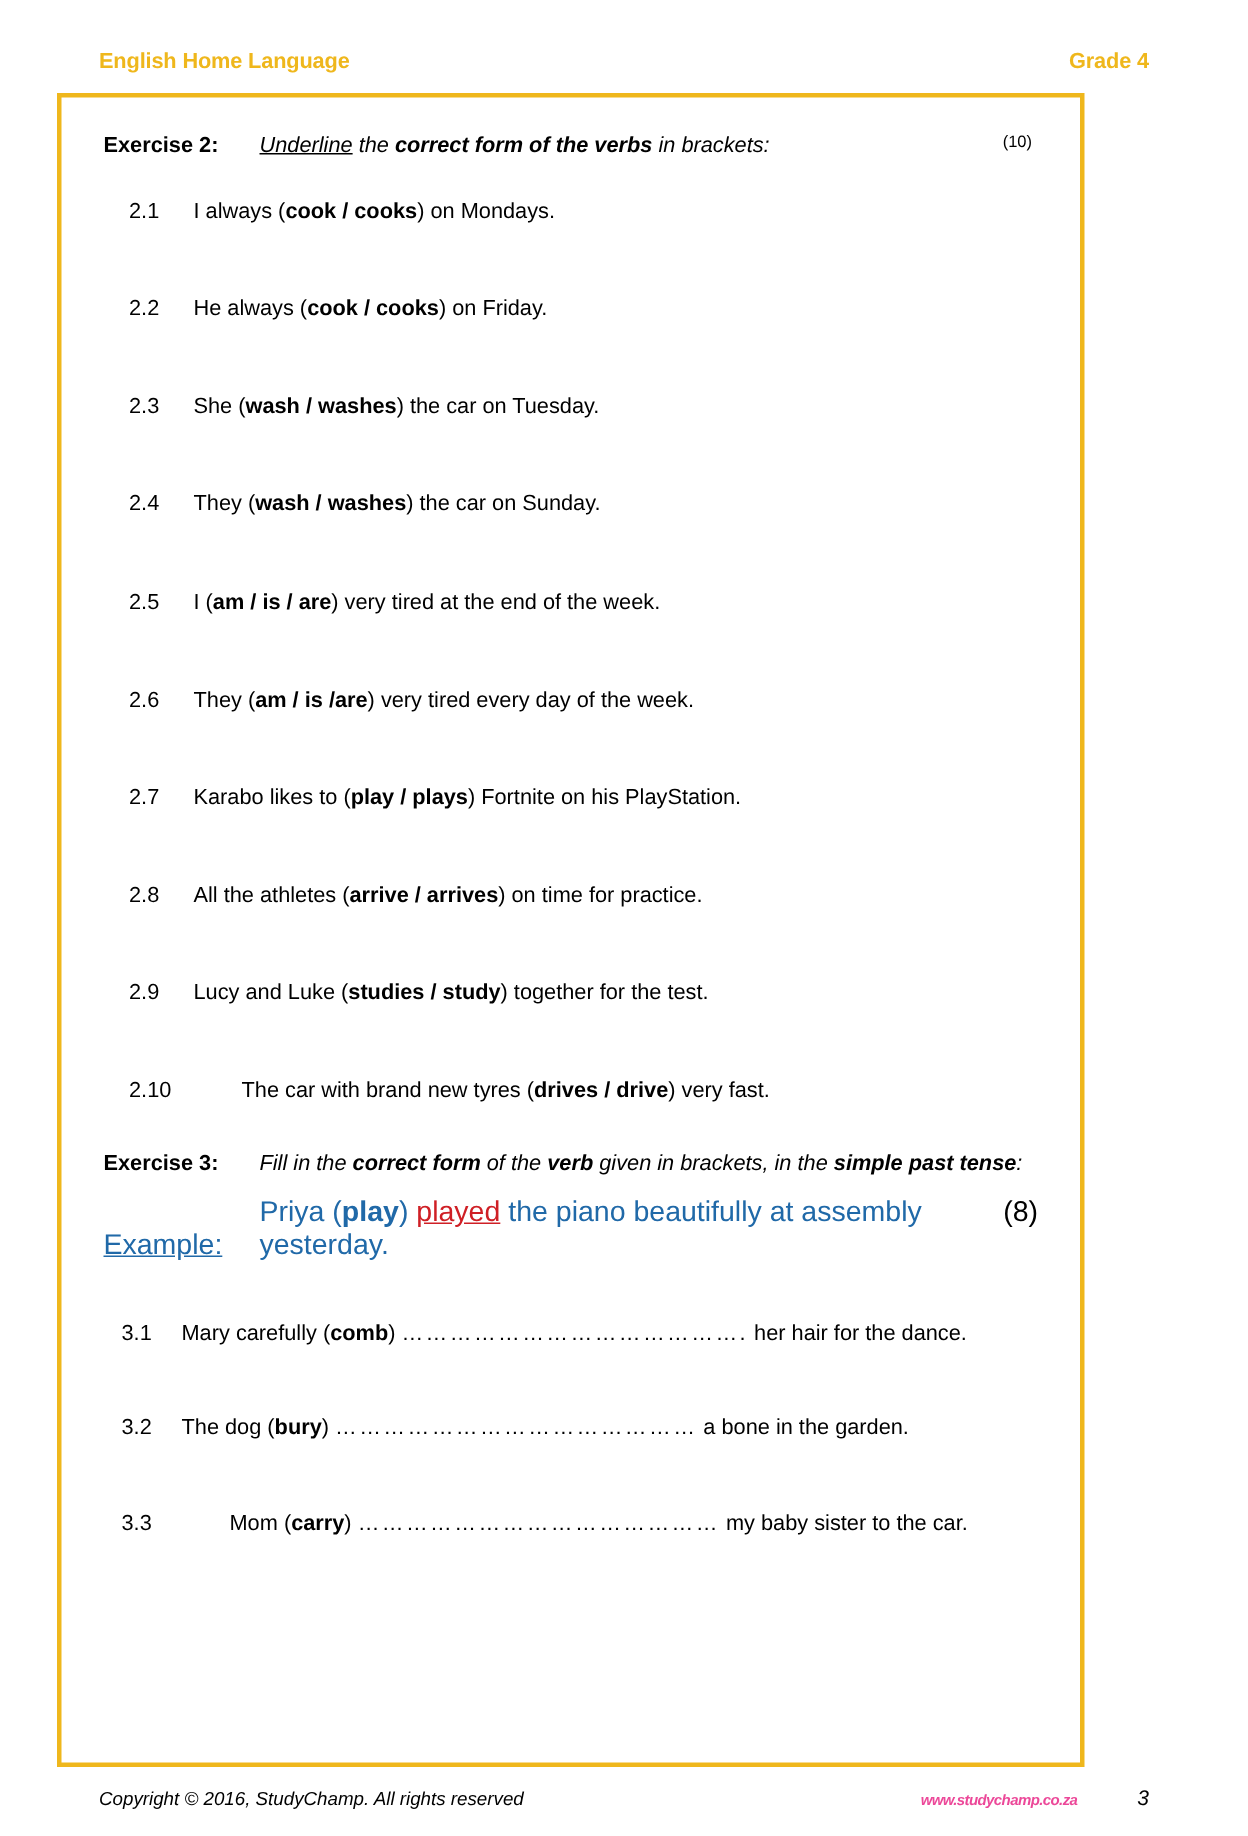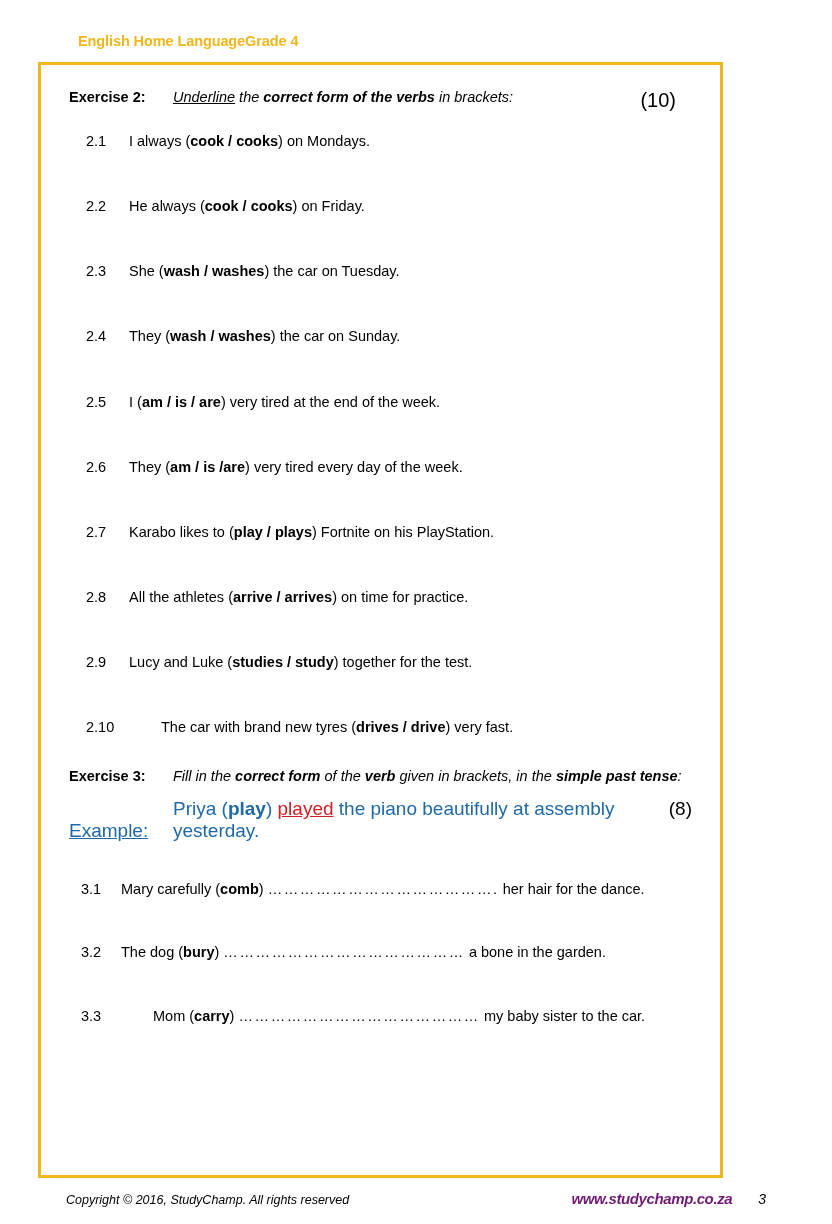--- a/index.html
+++ b/index.html
@@ -13,23 +13,24 @@
     position: relative;
     font-family: "Liberation Sans", sans-serif;
     color: #000000;
     overflow: hidden;
   }
 
   
   .page-header {
     position: absolute;
     top: 33px;
-    left: 78px;
+    left: 66px;
     width: 700px;
     display: flex;
+    justify-content: space-between;
     align-items: baseline;
   }
   .header-subject,
   .header-grade {
     color: #EFB71C;
     font-weight: bold;
     font-size: 14.5px;
     letter-spacing: -0.1px;
   }
 
@@ -73,23 +74,23 @@
   .ex-instruction b {
     font-weight: bold;
     font-style: italic;
   }
   .ex-instruction .u {
     text-decoration: underline;
     font-style: italic;
   }
   .ex-mark {
     position: absolute;
-    right: 16px;
+    right: 4px;
     top: 0;
-    font-size: 20px;
+    font-size: 11px;
     font-style: normal;
     white-space: nowrap;
   }
 
   
   .q-list-2 {
     margin-top: 27px;
   }
   .q-row {
     display: flex;
@@ -163,25 +164,25 @@
     width: 700px;
     display: flex;
     align-items: baseline;
     font-size: 12.5px;
     font-style: italic;
   }
   .copyright {
     flex: 1 1 auto;
   }
   .site-url {
-    color: #701a75;
-    font-weight: bold;
-    font-size: 15px;
+    color: #ec4899;
+    font-weight: bold;
+    font-size: 10px;
     letter-spacing: -0.4px;
-    margin-right: 26px;
+    margin-right: 40px;
   }
   .page-number {
     font-size: 14px;
     color: #000000;
   }
 </style>
 </head>
 <body>
 
 <div class="page-header">

